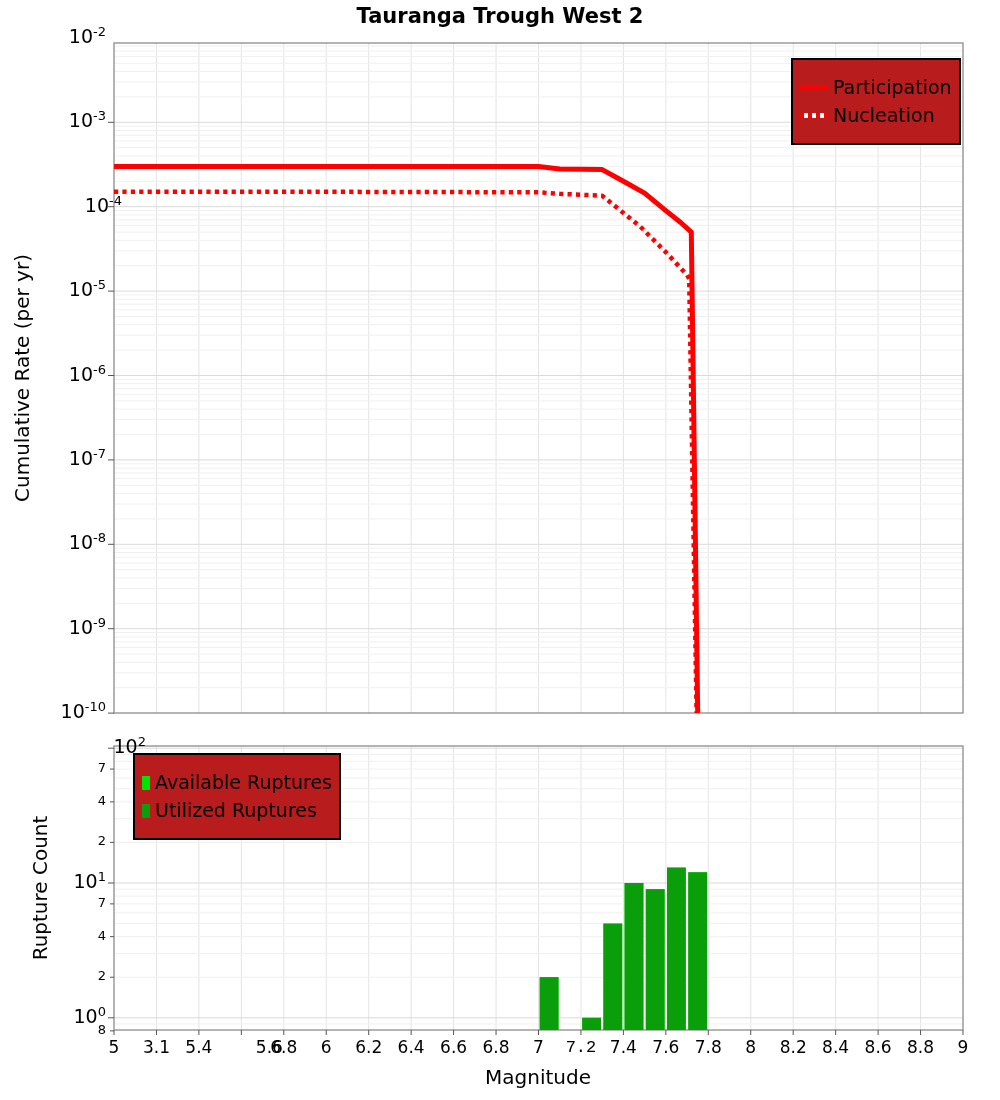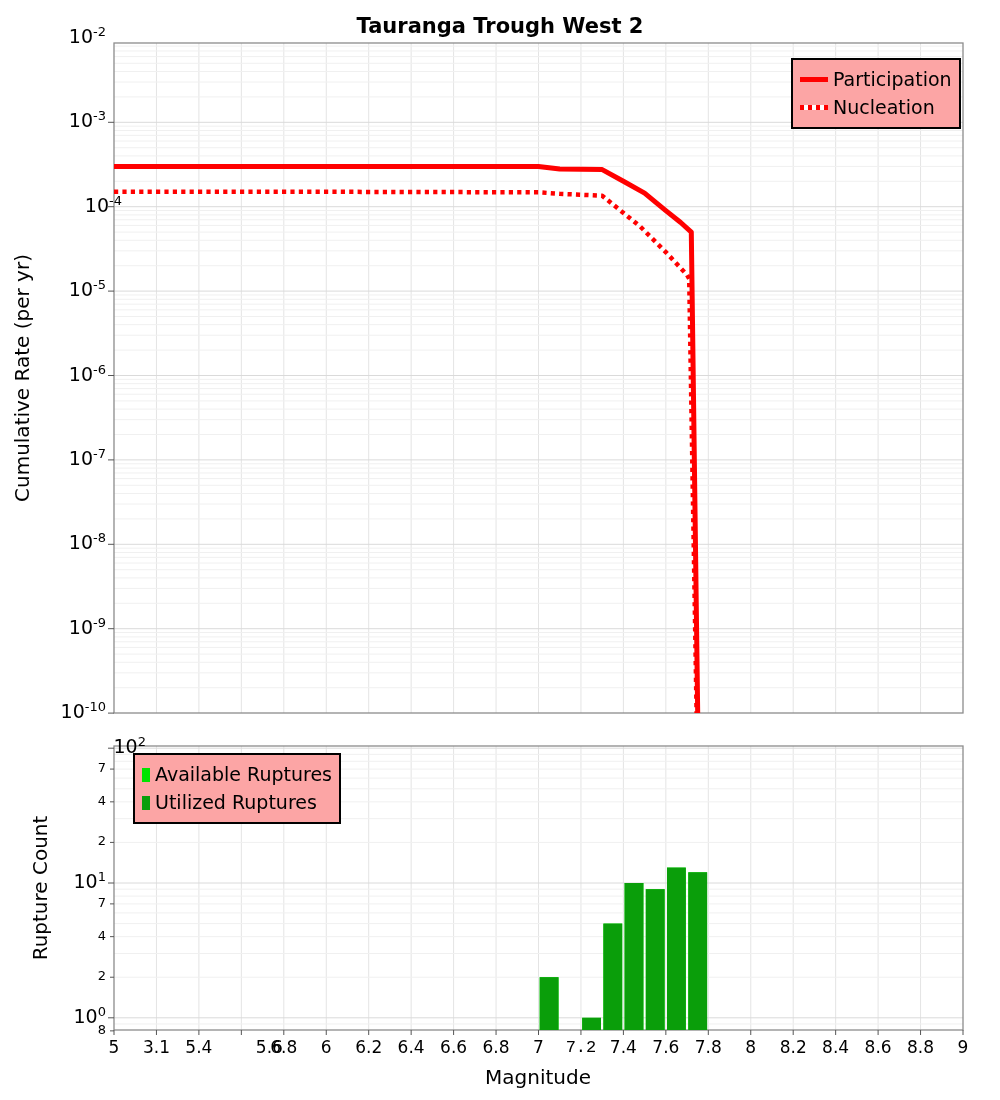--- a/index.html
+++ b/index.html
@@ -1,25 +1,25 @@
 <!DOCTYPE html>
 <html><head>
 <meta charset="utf-8">
 <style>
   html,body{margin:0;padding:0;background:#fff;}
   body{width:1000px;height:1100px;font-family:"DejaVu Sans","Liberation Sans",sans-serif;}
   .figure{position:relative;width:1000px;height:1100px;background:#fff;overflow:hidden;}
   #chart-svg{position:absolute;left:0;top:0;}
-  .chart-title{position:absolute;top:14px;left:0;width:1000px;text-align:center;
+  .chart-title{position:absolute;top:4px;left:0;width:1000px;text-align:center;
     font-size:21px;font-weight:bold;color:#000;}
   .axis-title{position:absolute;font-size:20px;color:#000;white-space:nowrap;}
   .ylabel-top{left:22px;top:378px;transform:translate(-50%,-50%) rotate(-90deg);}
   .ylabel-bottom{left:40px;top:888px;transform:translate(-50%,-50%) rotate(-90deg);}
   .xlabel{left:538px;top:1077px;transform:translate(-50%,-50%);}
-  .legend{position:absolute;background:#fca5a5;border:2px solid #000;padding:8px 7px;
+  .legend{position:absolute;background:#b91c1c;border:2px solid #000;padding:16px 7px;
     display:flex;flex-direction:column;gap:5px;z-index:5;}
   .legend-top{left:791px;top:58px;}
   .legend-bottom{left:133px;top:753px;}
   .legend-row{display:flex;align-items:center;gap:5px;font-size:19px;line-height:23px;color:#000;white-space:nowrap;}
   .swatch-line{width:28px;height:5px;display:inline-block;flex:none;}
   .swatch-sq{width:8px;height:14px;display:inline-block;flex:none;}
   .tick{position:absolute;color:#000;line-height:1.15;}
   .tick-y{width:106px;text-align:right;font-size:19px;}
   .tick-y sup{font-size:13px;}
   .tick-minor{width:106px;text-align:right;font-size:13px;}

